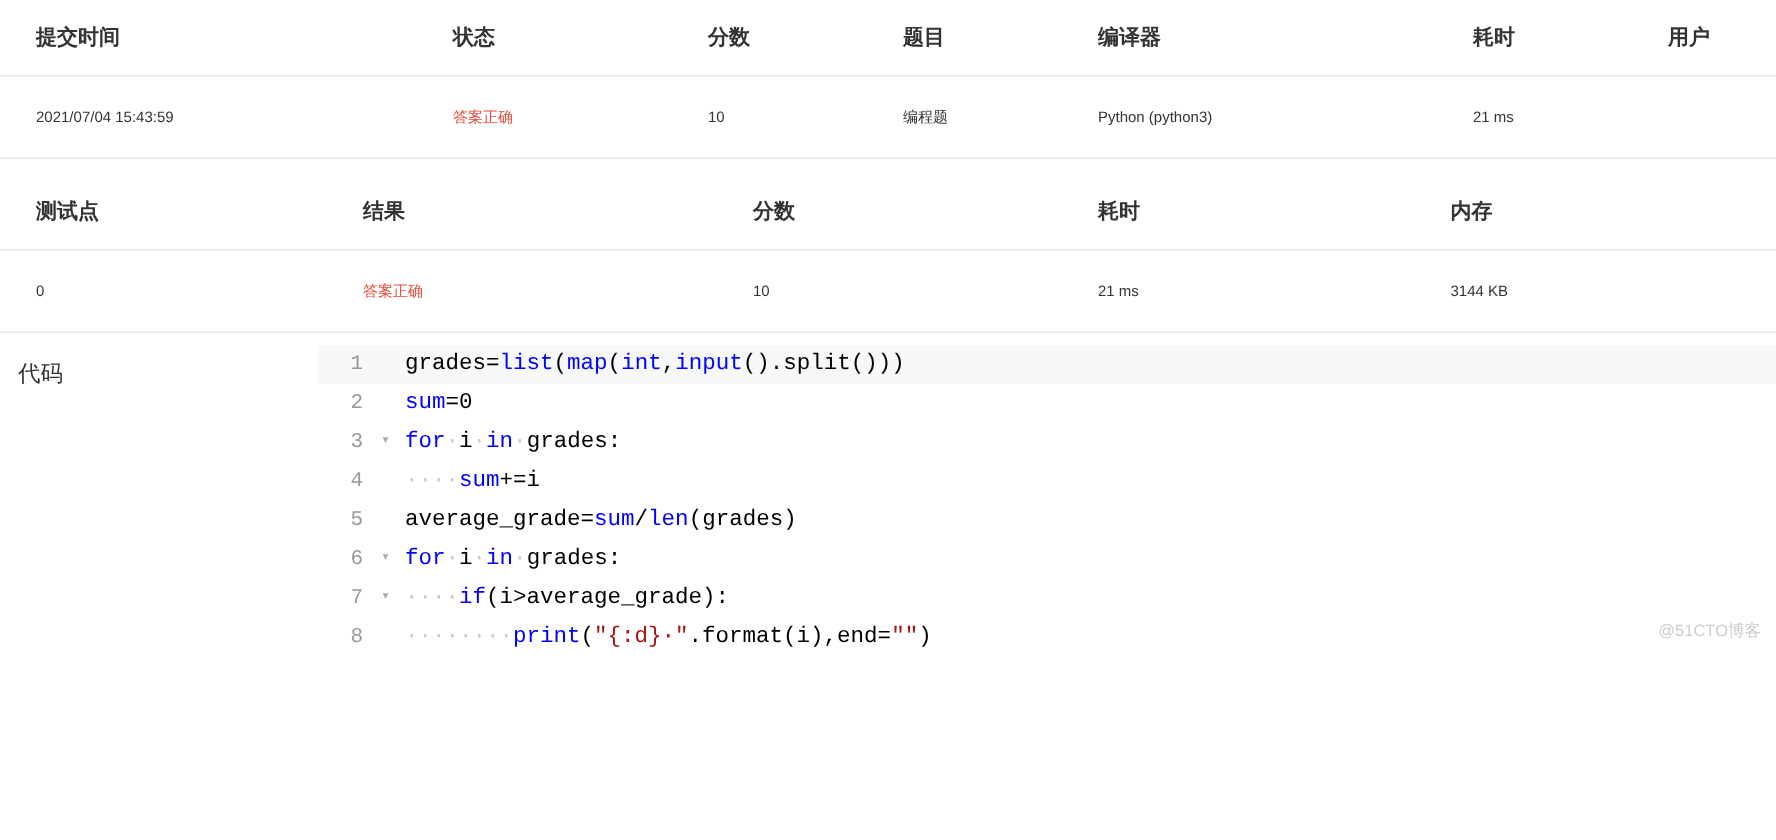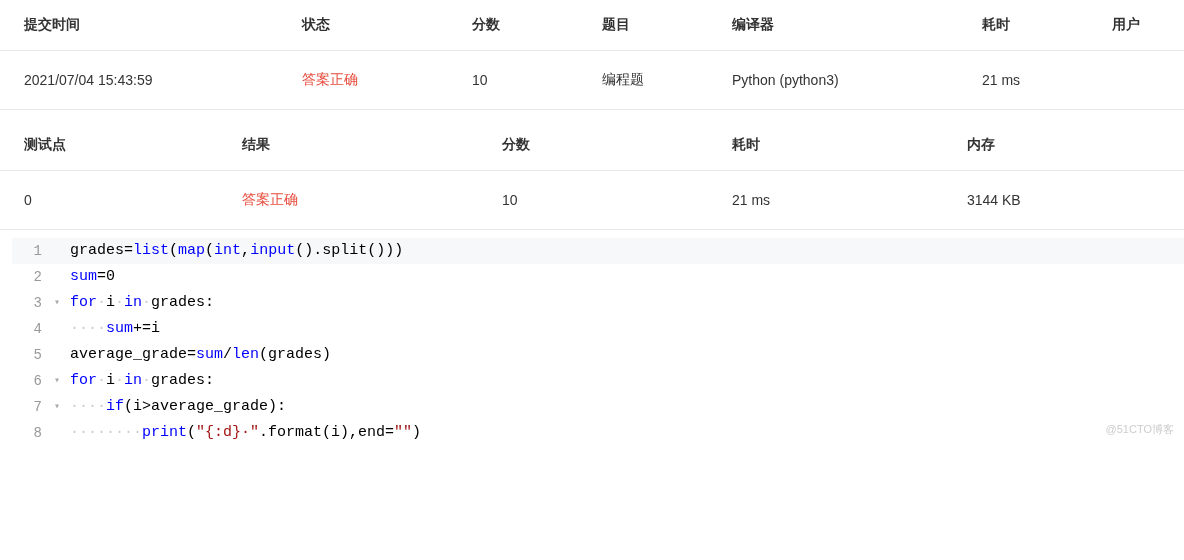--- a/index.html
+++ b/index.html
@@ -23,21 +23,21 @@
       padding: 16px 12px;
       font-weight: 700;
       color: #333;
       border-bottom: 1px solid #e8e8e8;
       font-size: 14px;
     }
     tbody td {
       padding: 20px 12px;
       border-bottom: 1px solid #e8e8e8;
       color: #333;
-      font-size: 14px;
+      font-size: 10px;
     }
     .status-correct {
       color: #e74c3c;
     }
     .table1 th:nth-child(1), .table1 td:nth-child(1) { padding-left: 24px; width: 290px; }
     .table1 th:nth-child(2), .table1 td:nth-child(2) { width: 170px; }
     .table1 th:nth-child(3), .table1 td:nth-child(3) { width: 130px; }
     .table1 th:nth-child(4), .table1 td:nth-child(4) { width: 130px; }
     .table1 th:nth-child(5), .table1 td:nth-child(5) { width: 250px; }
     .table1 th:nth-child(6), .table1 td:nth-child(6) { width: 130px; }
@@ -158,20 +158,21 @@
       <td>0</td>
       <td class="status-correct">答案正确</td>
       <td>10</td>
       <td>21 ms</td>
       <td>3144 KB</td>
     </tr>
   </tbody>
 </table>
 
 <div class="code-section">
+  <div class="code-label">代码</div>
   <div class="code-editor" id="code-editor">
     <div class="code-line first-line">
         <div class="gutter">1</div>
         <div class="fold"></div>
         <div class="code-content"><span class="var">grades</span><span class="op">=</span><span class="builtin">list</span><span class="op">(</span><span class="builtin">map</span><span class="op">(</span><span class="builtin">int</span><span class="op">,</span><span class="builtin">input</span><span class="op">().split()))</span></div>
       </div>
       <div class="code-line">
         <div class="gutter">2</div>
         <div class="fold"></div>
         <div class="code-content"><span class="sum-kw">sum</span><span class="op">=</span><span class="var">0</span></div>

